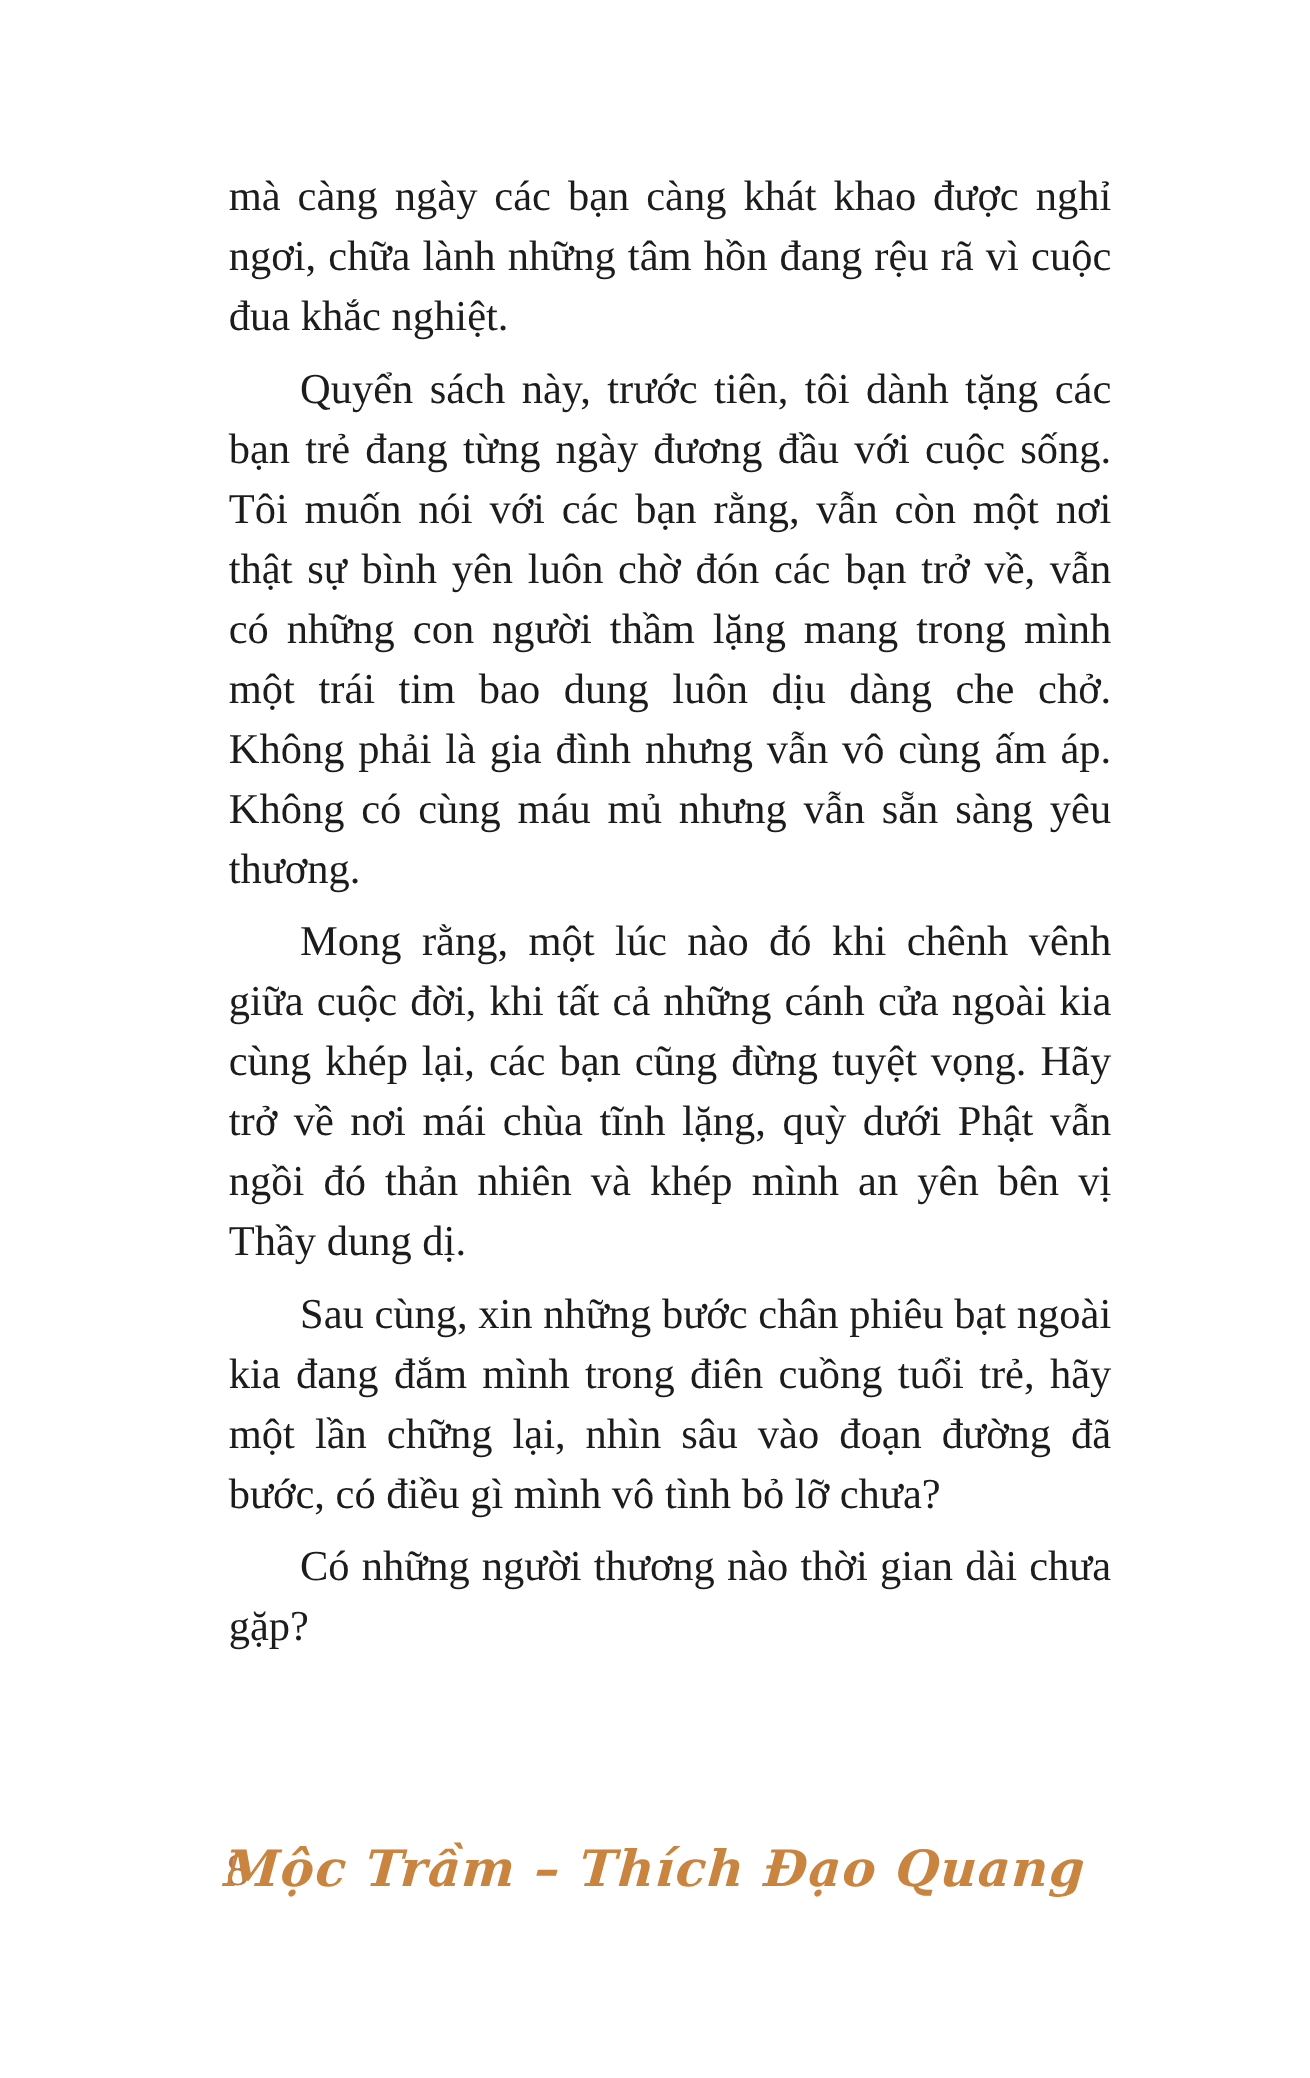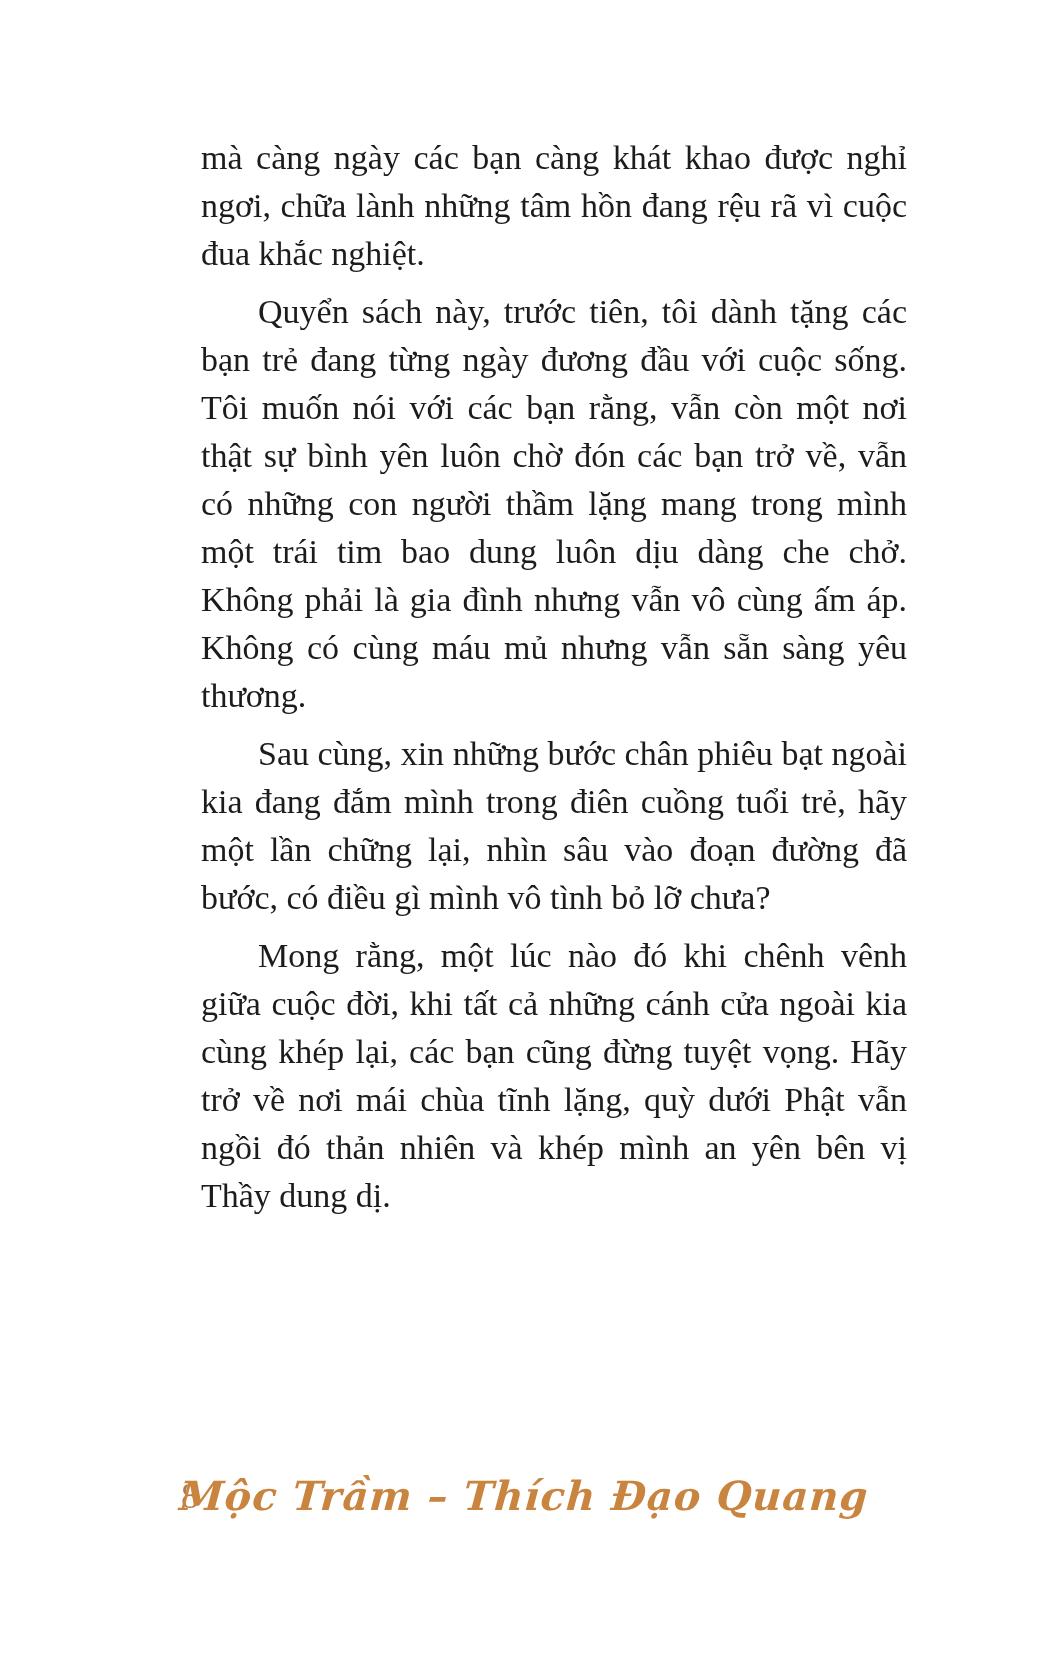--- a/index.html
+++ b/index.html
@@ -10,21 +10,21 @@
   .page {
     position: relative;
     width: 1048px;
     height: 1662px;
     background: #ffffff;
     overflow: hidden;
     font-family: "Liberation Serif", serif;
   }
   .content {
     position: absolute;
-    left: 201px;
+    left: 183px;
     top: 134px;
     width: 706px;
     font-size: 34px;
     line-height: 48px;
     color: #1c1c1c;
     text-align: justify;
     text-justify: inter-word;
   }
   .content p {
     margin: 0 0 10px 0;
@@ -66,22 +66,23 @@
   }
 </style>
 </head>
 <body>
 
 <div class="page">
 
   <div class="content">
     <p class="no-indent">mà càng ngày các bạn càng khát khao được nghỉ ngơi, chữa lành những tâm hồn đang rệu rã vì cuộc đua khắc nghiệt.</p>
     <p>Quyển sách này, trước tiên, tôi dành tặng các bạn trẻ đang từng ngày đương đầu với cuộc sống. Tôi muốn nói với các bạn rằng, vẫn còn một nơi thật sự bình yên luôn chờ đón các bạn trở về, vẫn có những con người thầm lặng mang trong mình một trái tim bao dung luôn dịu dàng che chở. Không phải là gia đình nhưng vẫn vô cùng ấm áp. Không có cùng máu mủ nhưng vẫn sẵn sàng yêu thương.</p>
+    <p>Mong rằng, một lúc nào đó khi chênh vênh giữa cuộc đời, khi tất cả những cánh cửa ngoài kia cùng khép lại, các bạn cũng đừng tuyệt vọng. Hãy trở về nơi mái chùa tĩnh lặng, quỳ dưới Phật vẫn ngồi đó thản nhiên và khép mình an yên bên vị Thầy dung dị.</p>
     <p>Sau cùng, xin những bước chân phiêu bạt ngoài kia đang đắm mình trong điên cuồng tuổi trẻ, hãy một lần chững lại, nhìn sâu vào đoạn đường đã bước, có điều gì mình vô tình bỏ lỡ chưa?</p>
-    <p>Mong rằng, một lúc nào đó khi chênh vênh giữa cuộc đời, khi tất cả những cánh cửa ngoài kia cùng khép lại, các bạn cũng đừng tuyệt vọng. Hãy trở về nơi mái chùa tĩnh lặng, quỳ dưới Phật vẫn ngồi đó thản nhiên và khép mình an yên bên vị Thầy dung dị.</p>
+    <p>Có những người thương nào thời gian dài chưa gặp?</p>
   </div>
 
   <div class="footer">
     <span class="page-number">8</span>
     <div class="running-title">Mộc Trầm – Thích Đạo Quang</div>
   </div>
 
 </div>
 
 </body></html>

